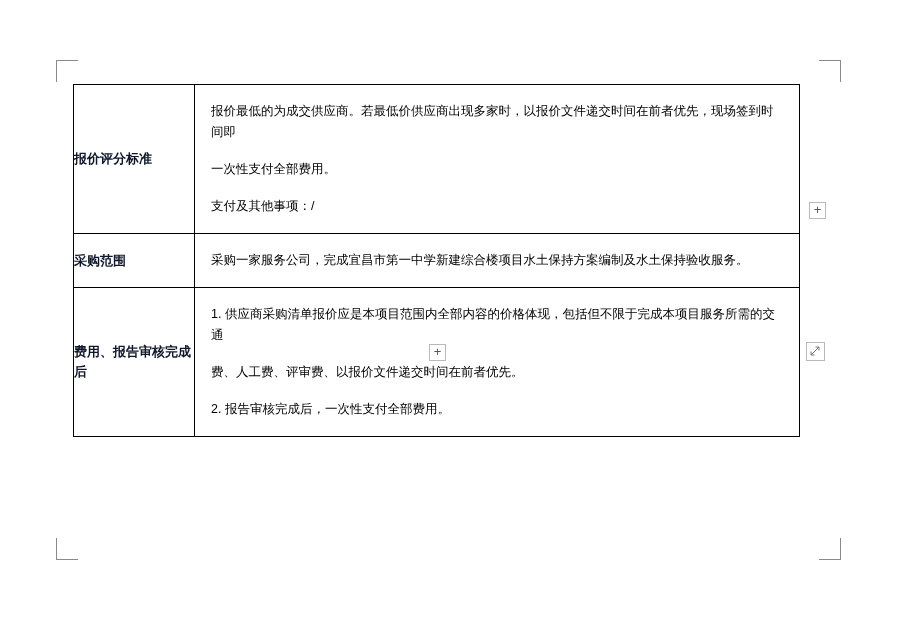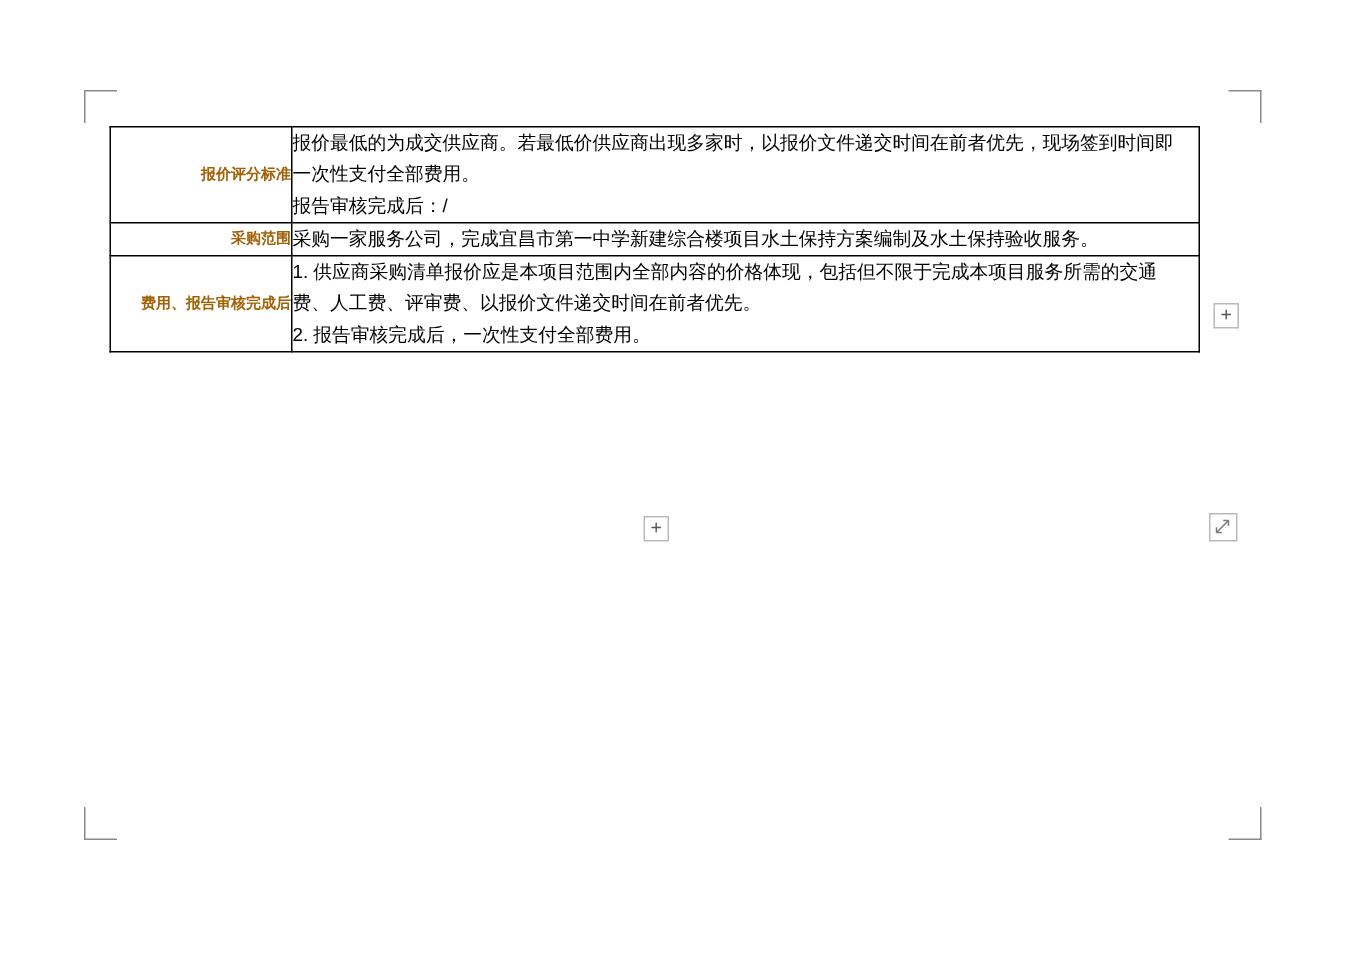--- a/index.html
+++ b/index.html
@@ -45,36 +45,36 @@
     border-collapse: collapse;
     table-layout: fixed;
   }
   #doc-table td {
     border: 1px solid #000000;
     vertical-align: middle;
     padding: 0;
   }
   .label-cell {
     width: 120px;
-    text-align: right;
+    text-align: left;
     font-weight: bold;
-    font-size: 10px;
+    font-size: 13px;
     line-height: 20px;
-    color: #a16207;
+    color: #0f172a;
     padding: 6px 8px;
   }
   .content-cell {
     font-size: 12.5px;
     line-height: 21px;
     color: #000000;
     padding: 9px 10px 9px 12px;
     vertical-align: top;
   }
   .content-cell p {
-    margin: 0;
+    margin: 16px;
   }
   .row-mid .content-cell {
     vertical-align: middle;
     padding-top: 6px;
     padding-bottom: 6px;
   }
 
   
   .plus-btn {
     position: absolute;
@@ -116,21 +116,21 @@
   <div class="crop bl"></div>
   <div class="crop br"></div>
 
   <table id="doc-table">
     <tbody>
       <tr>
         <td class="label-cell">报价评分标准</td>
         <td class="content-cell">
           <p>报价最低的为成交供应商。若最低价供应商出现多家时，以报价文件递交时间在前者优先，现场签到时间即</p>
           <p>一次性支付全部费用。</p>
-          <p>报告审核完成后：/</p>
+          <p>支付及其他事项：/</p>
         </td>
       </tr>
       <tr class="row-mid">
         <td class="label-cell">采购范围</td>
         <td class="content-cell">
           <p>采购一家服务公司，完成宜昌市第一中学新建综合楼项目水土保持方案编制及水土保持验收服务。</p>
         </td>
       </tr>
       <tr>
         <td class="label-cell">费用、报告审核完成后</td>

